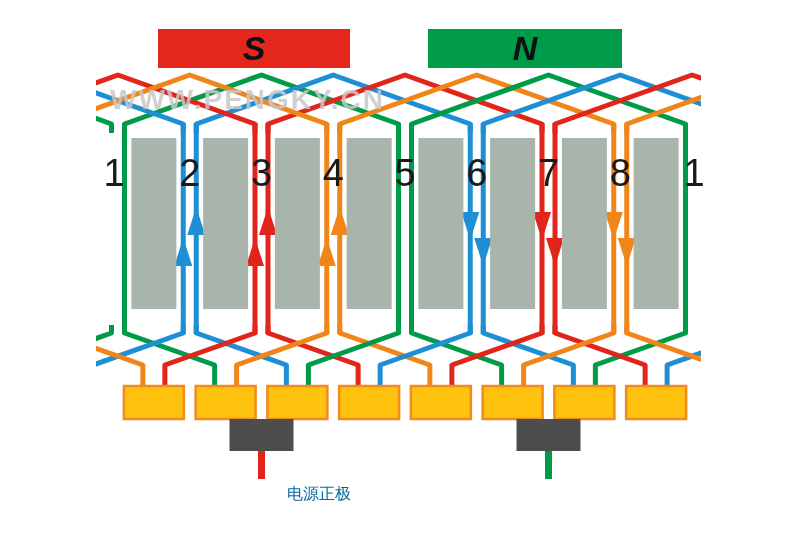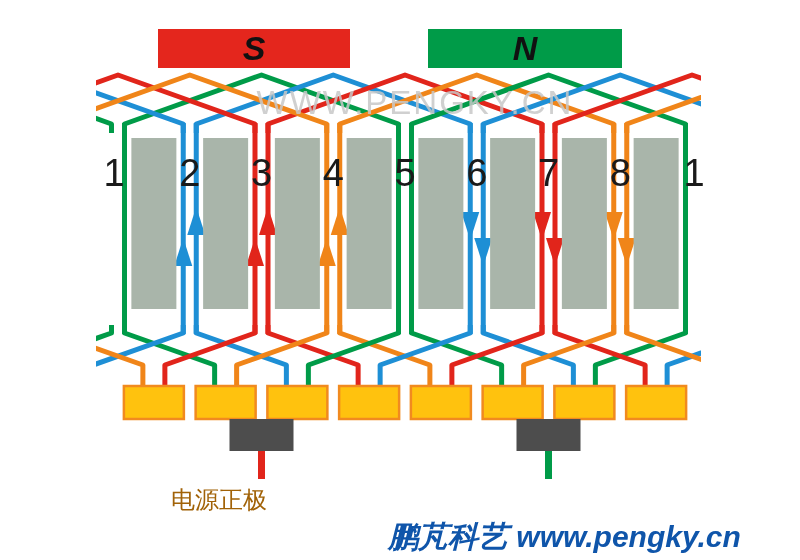--- a/index.html
+++ b/index.html
@@ -1,28 +1,28 @@
 <!DOCTYPE html>
 <html><head>
 <meta charset="utf-8">
 <style>
   html,body{margin:0;padding:0;background:#fff;}
   .canvas{position:relative;width:800px;height:560px;background:#ffffff;overflow:hidden;
           font-family:"Liberation Sans", sans-serif;}
   .canvas svg{position:absolute;left:0;top:0;z-index:1;}
   .watermark{position:absolute;left:110px;top:84px;width:610px;z-index:2;
-             text-align:center;font-weight:normal;font-size:33px;letter-spacing:2px;
+             text-align:left;font-weight:bold;font-size:28px;letter-spacing:2px;
              opacity:.85;pointer-events:none;}
   .magnet{position:absolute;top:29px;height:39px;z-index:3;display:flex;
           align-items:center;justify-content:center;}
   .magnet span{font-style:italic;font-weight:bold;font-size:34px;color:#111;}
   .magnet-s{left:158px;width:192px;}
   .magnet-n{left:428px;width:194px;}
-  .supply-label{position:absolute;top:484px;width:180px;z-index:3;text-align:left;
-                font-size:24px;color:#a16207;}
+  .supply-label{position:absolute;top:484px;width:180px;z-index:3;text-align:right;
+                font-size:16px;color:#0369a1;}
   .label-positive{left:171px;}
   .label-negative{left:459px;}
   .branding{position:absolute;left:388px;top:517px;z-index:3;
             font-weight:bold;font-style:italic;font-size:30px;white-space:nowrap;}
 </style>
 </head>
 <body>
 
 <div class="canvas">
 
@@ -145,14 +145,13 @@
 
   <div class="magnet magnet-s" style="background: rgb(228, 38, 29);">
     <span>S</span>
   </div>
   <div class="magnet magnet-n" style="background: rgb(0, 155, 72);">
     <span>N</span>
   </div>
 
   <div class="supply-label label-positive">电源正极</div>
 
-  <div class="branding" style="color: rgb(15, 85, 170);">鹏芃科艺 www.pengky.cn</div>
 </div>
 
 </body></html>

